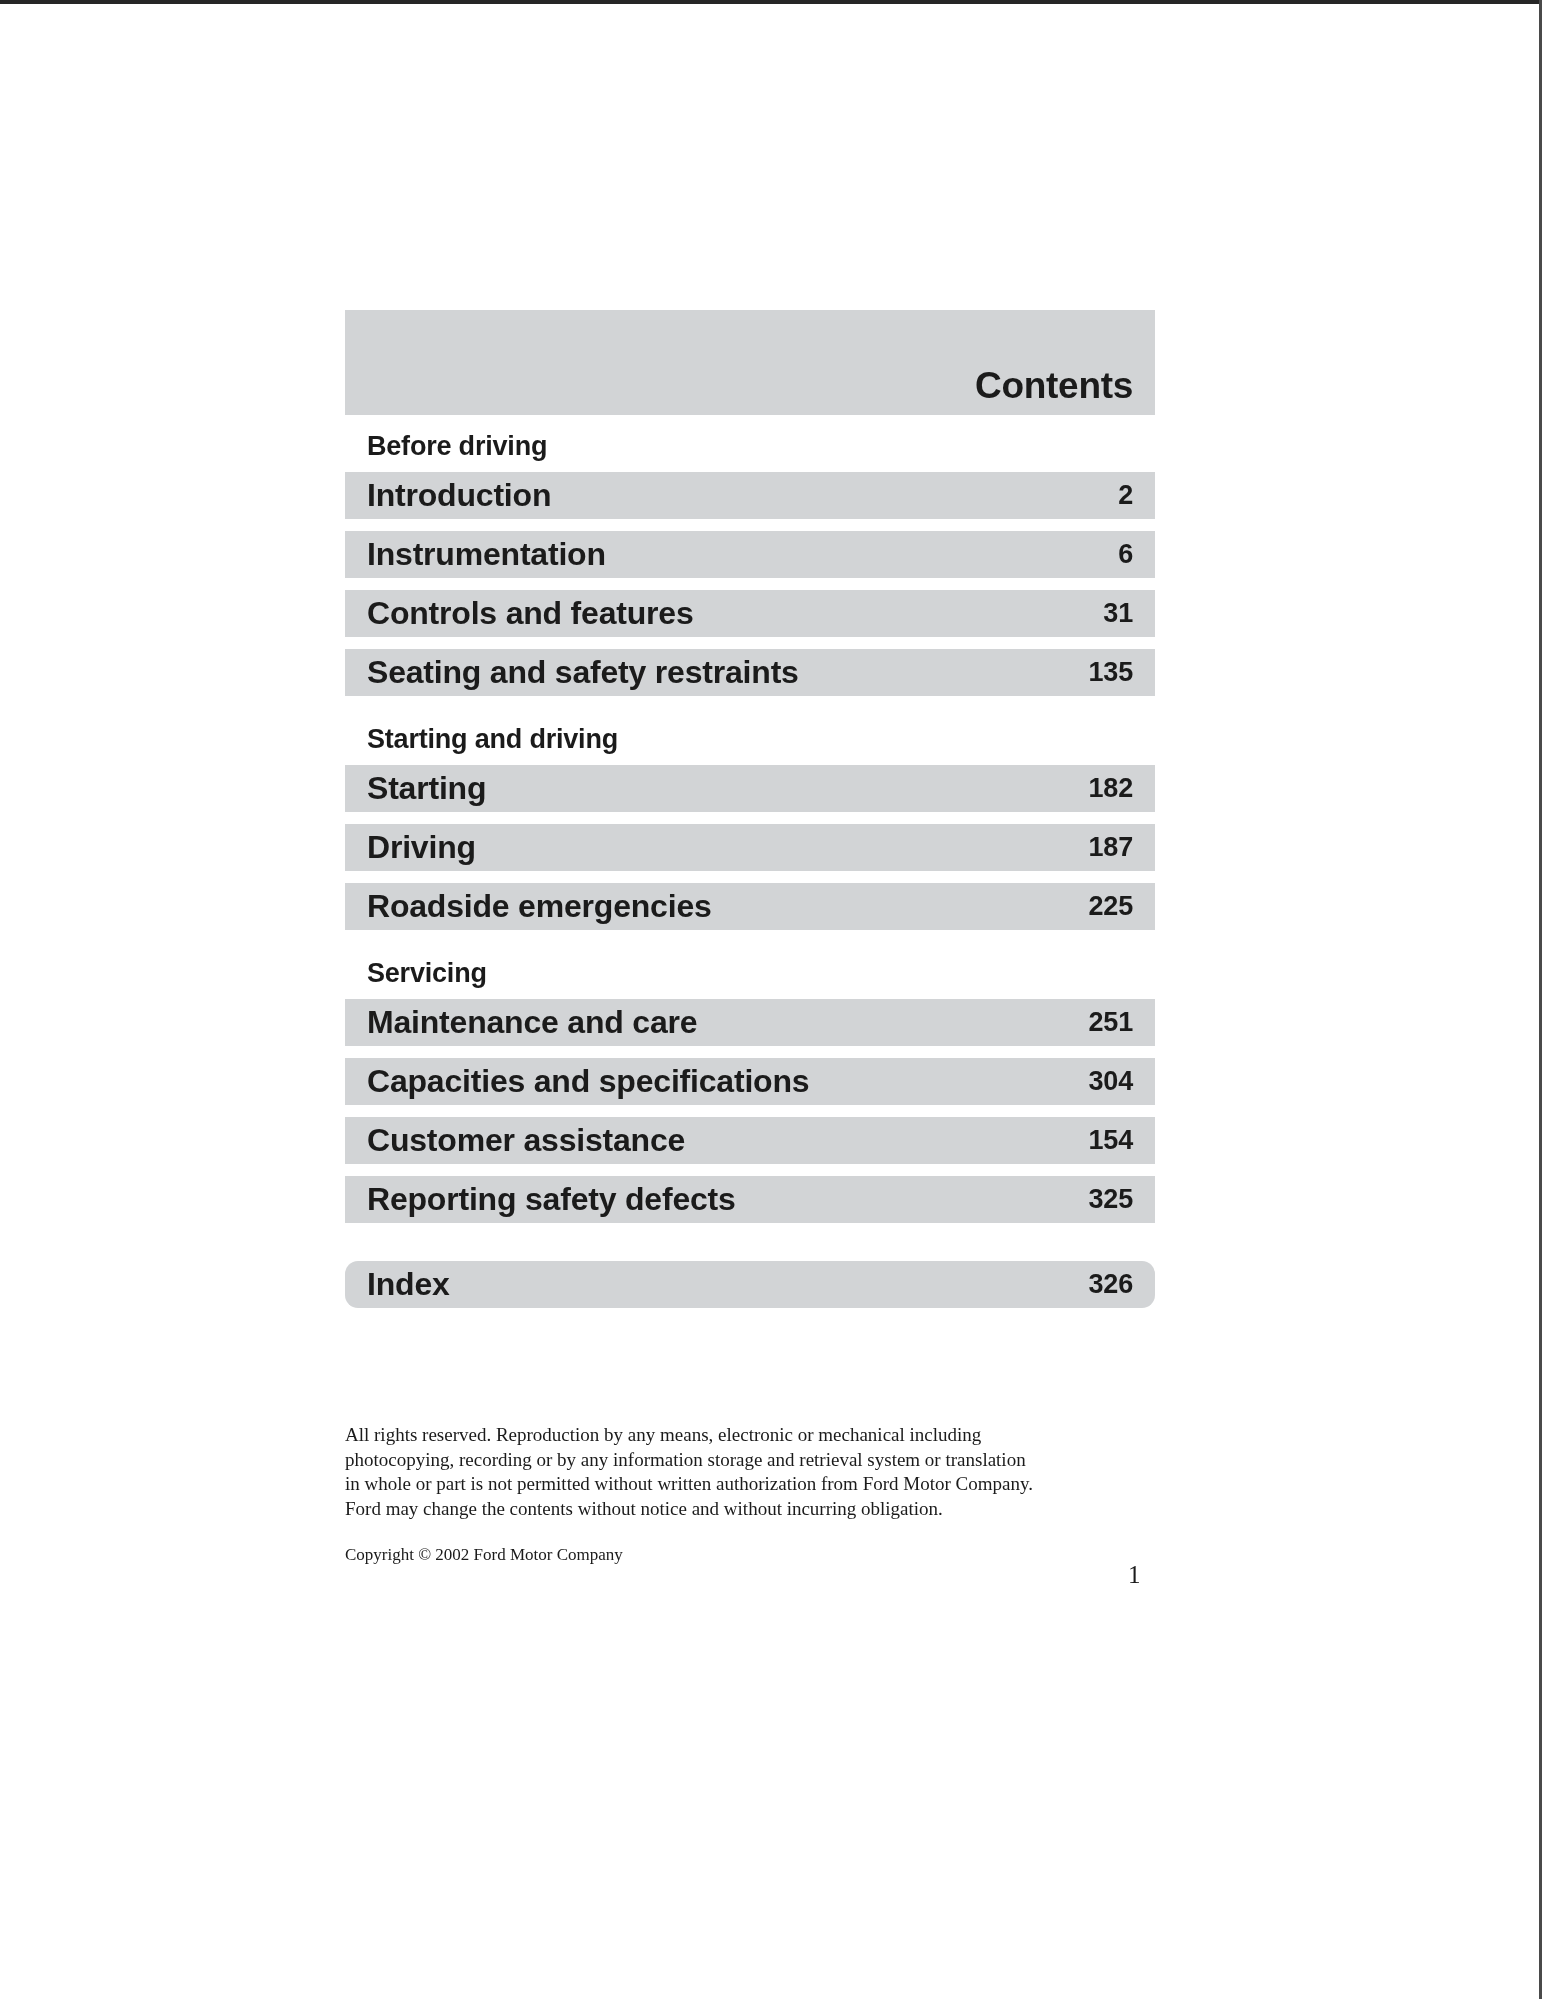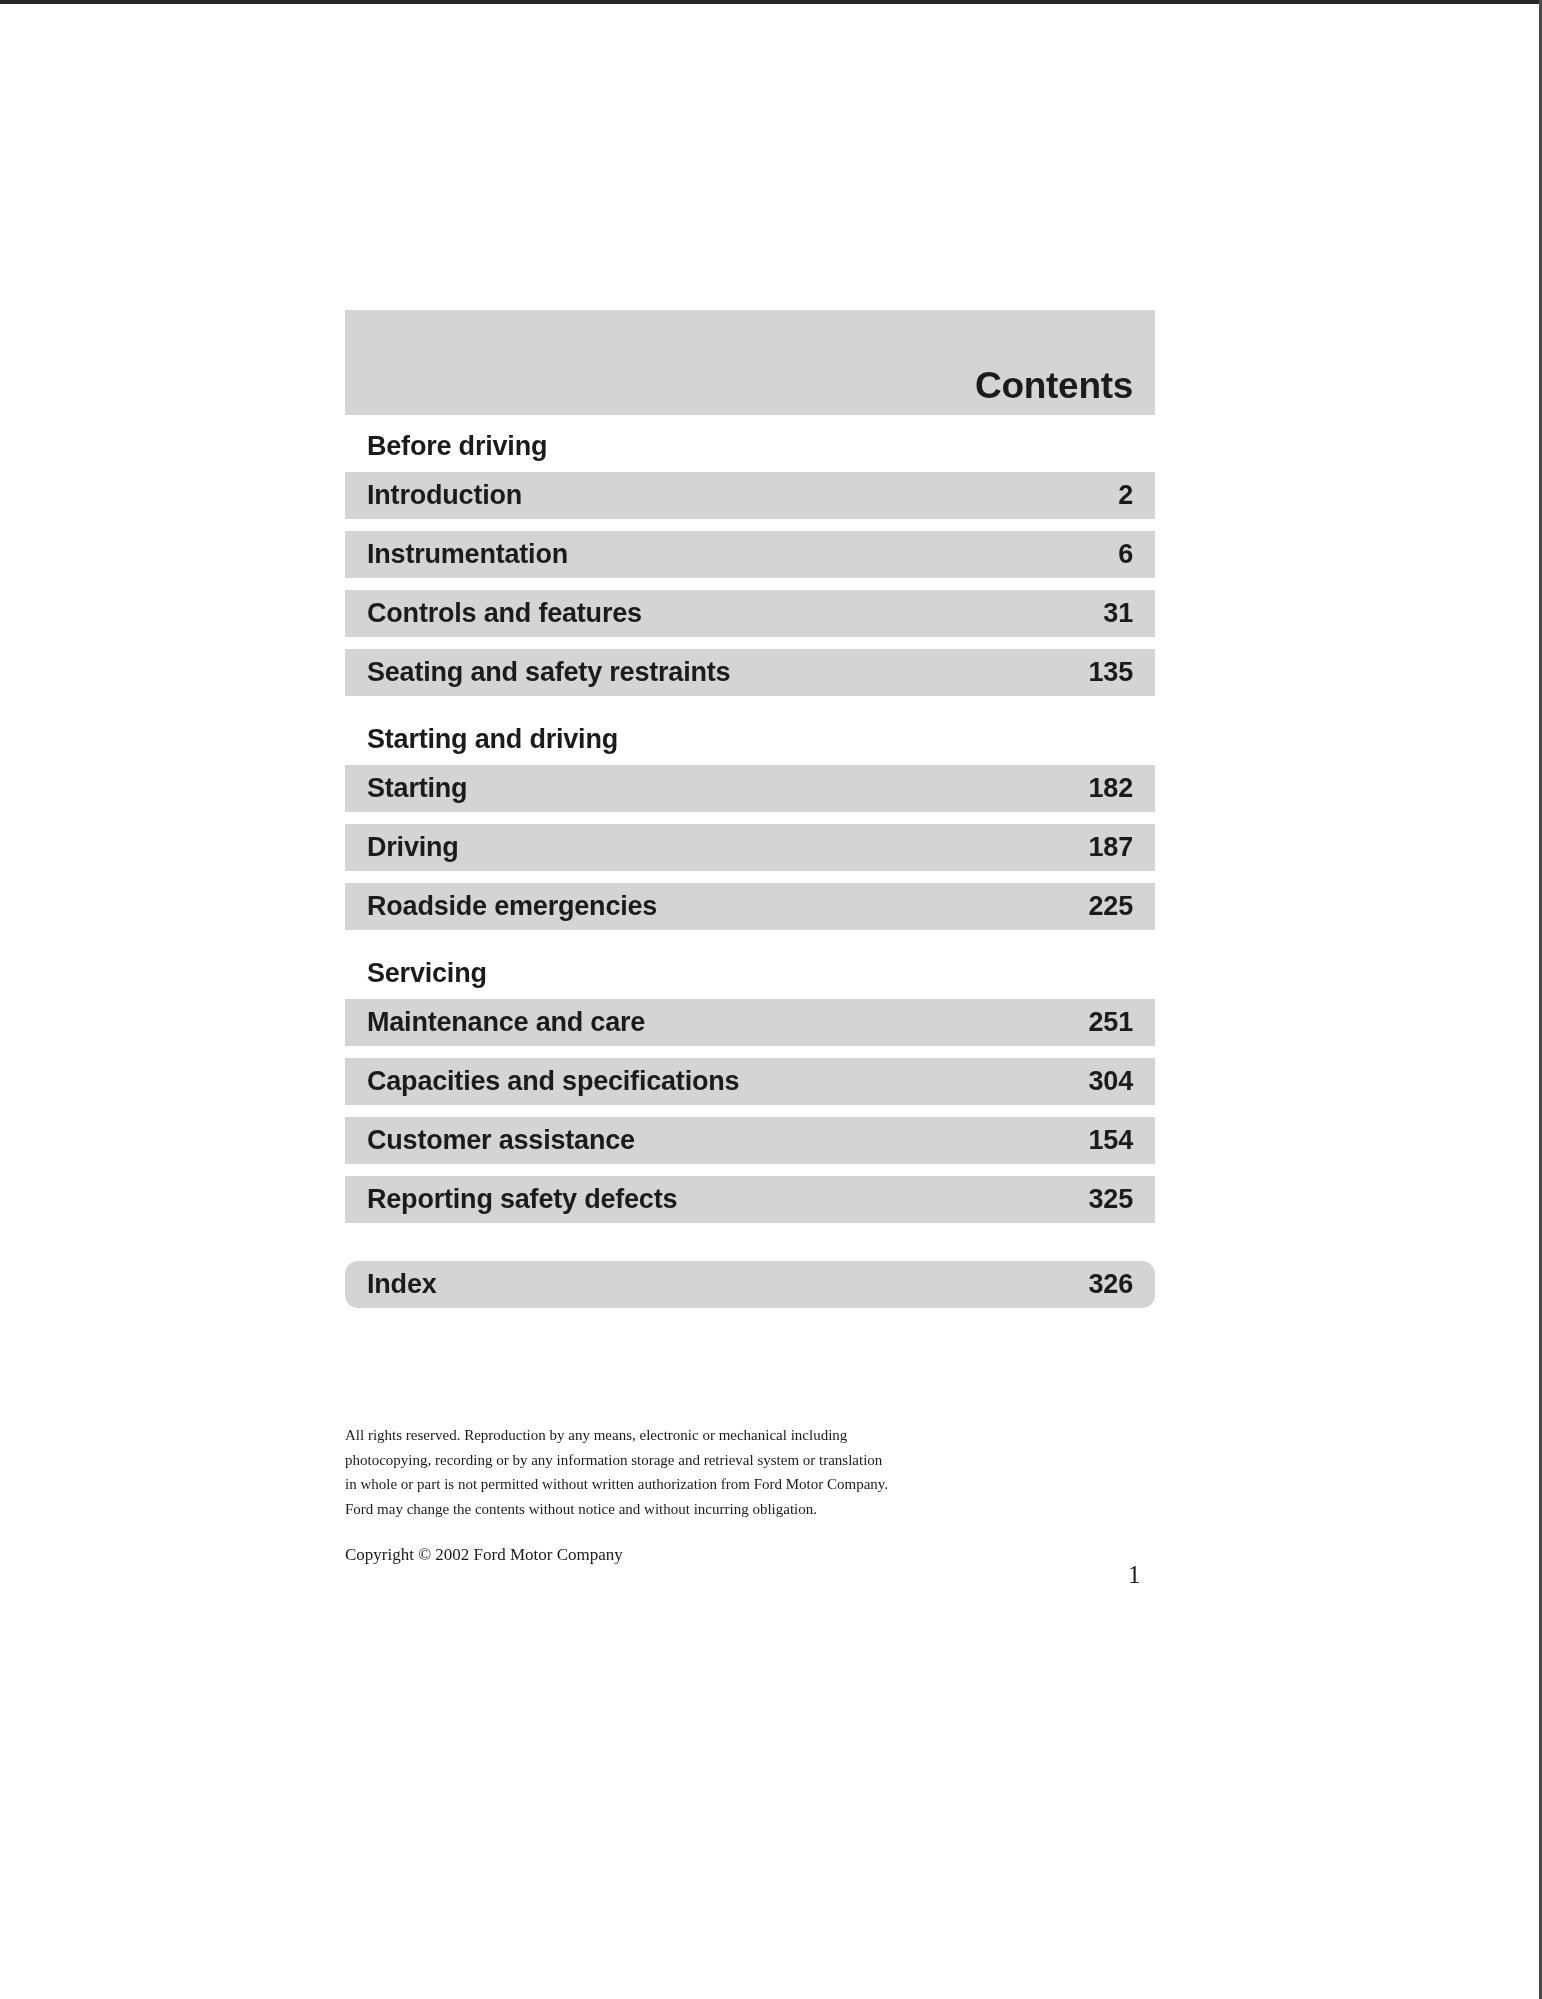--- a/index.html
+++ b/index.html
@@ -80,21 +80,21 @@
     background: #d2d4d6;
     height: 47px;
     display: flex;
     align-items: center;
     justify-content: space-between;
     margin-bottom: 12px;
     padding: 0 22px;
     box-sizing: border-box;
   }
   .toc-row-label {
-    font-size: 27px;
+    font-size: 32px;
     font-weight: bold;
     color: #1b1b1b;
     letter-spacing: -0.2px;
     white-space: nowrap;
   }
   .toc-row-page {
     font-size: 27px;
     font-weight: bold;
     color: #1b1b1b;
     letter-spacing: -0.2px;
@@ -108,21 +108,21 @@
   
   .legal {
     position: absolute;
     left: 345px;
     top: 1423px;
     width: 815px;
     font-family: "Liberation Serif", serif;
     color: #1b1b1b;
   }
   .legal-para {
-    font-size: 15px;
+    font-size: 19px;
     line-height: 24.5px;
     margin: 0;
   }
   .legal-copyright {
     font-size: 17px;
     line-height: 26px;
     margin: 21px 0 8px 0;
   }
 
   

